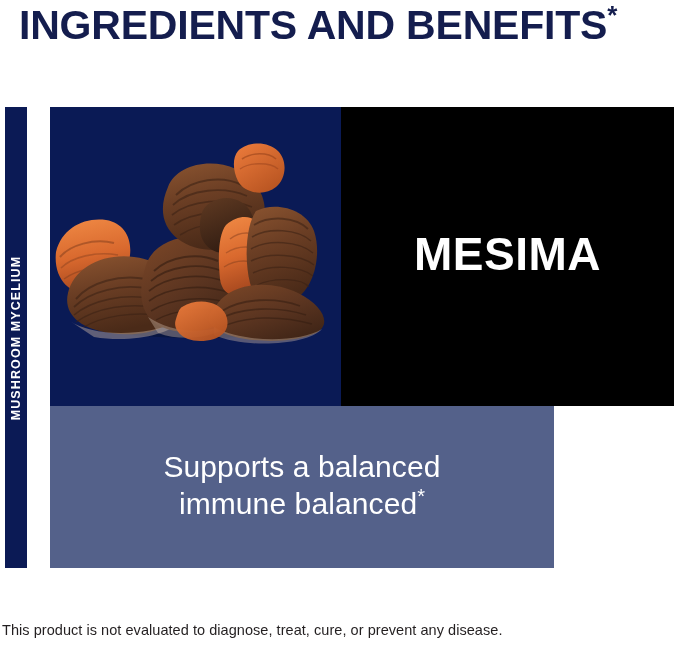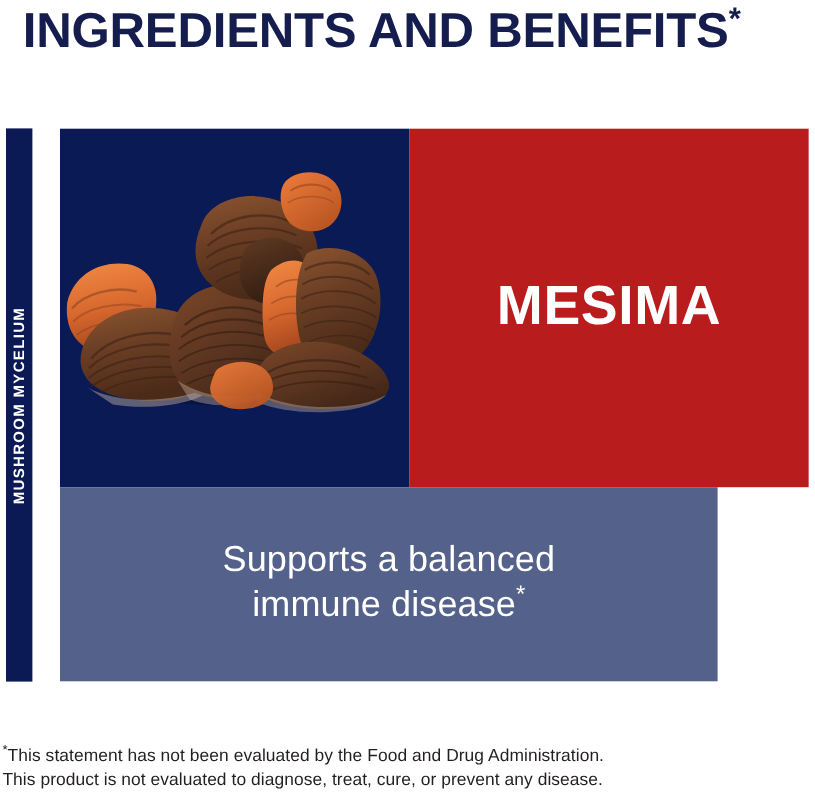--- a/index.html
+++ b/index.html
@@ -91,42 +91,42 @@
     top: 0;
     width: 291px;
     height: 299px;
   }
 
   
   .name-tile {
     position: relative;
     width: 333px;
     height: 299px;
-    background: #b91c1c;
+    background: #000000;
     display: flex;
     align-items: center;
     justify-content: center;
   }
   .ingredient-name {
     color: #ffffff;
     font-family: "Liberation Sans", sans-serif;
     font-weight: bold;
     font-size: 46px;
     letter-spacing: 0.5px;
     line-height: 46px;
     white-space: nowrap;
     margin-top: -6px;
   }
 
   
   .benefit-strip {
     position: absolute;
     left: 0;
     top: 299px;
-    width: 548px;
+    width: 504px;
     height: 162px;
     background: #54618A;
     display: flex;
     align-items: center;
     justify-content: center;
   }
   .benefit-text {
     color: #ffffff;
     font-family: "Liberation Sans", sans-serif;
     font-weight: normal;
@@ -275,22 +275,21 @@
     </div>
 
     <div class="name-tile">
       <div class="ingredient-name">MESIMA</div>
     </div>
   </div>
 
   <div class="benefit-strip">
     <div class="benefit-text">
       <span>Supports a balanced</span><br>
-      <span>immune disease</span><span class="asterisk">*</span>
+      <span>immune balanced</span><span class="asterisk">*</span>
     </div>
   </div>
 
 </div>
 
 <div class="footnote">
-  <span class="footnote-line"><span class="asterisk">*</span><span>This statement has not been evaluated by the Food and Drug Administration.</span></span>
   <span class="footnote-line">This product is not evaluated to diagnose, treat, cure, or prevent any disease.</span>
 </div>
 
 </body></html>

